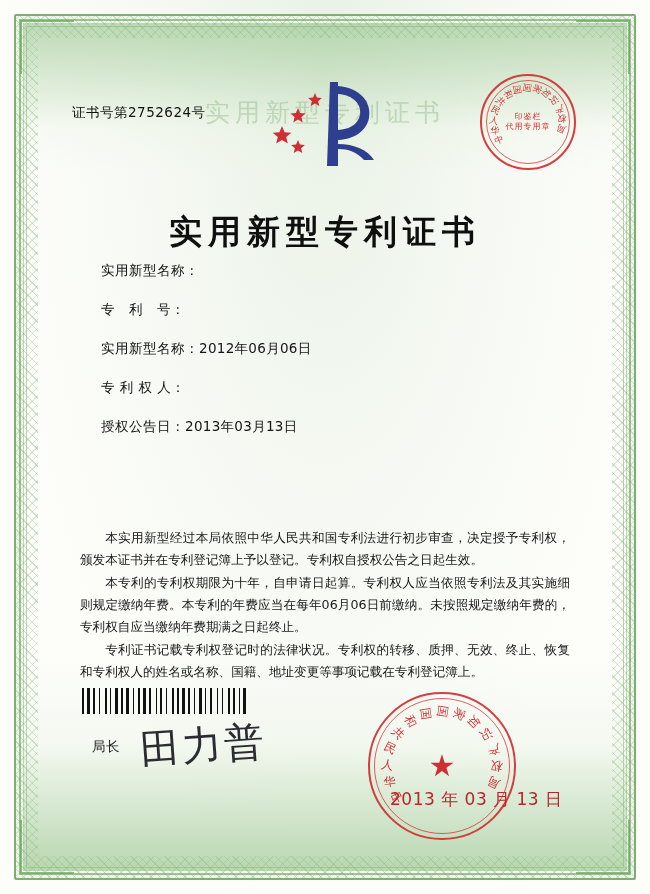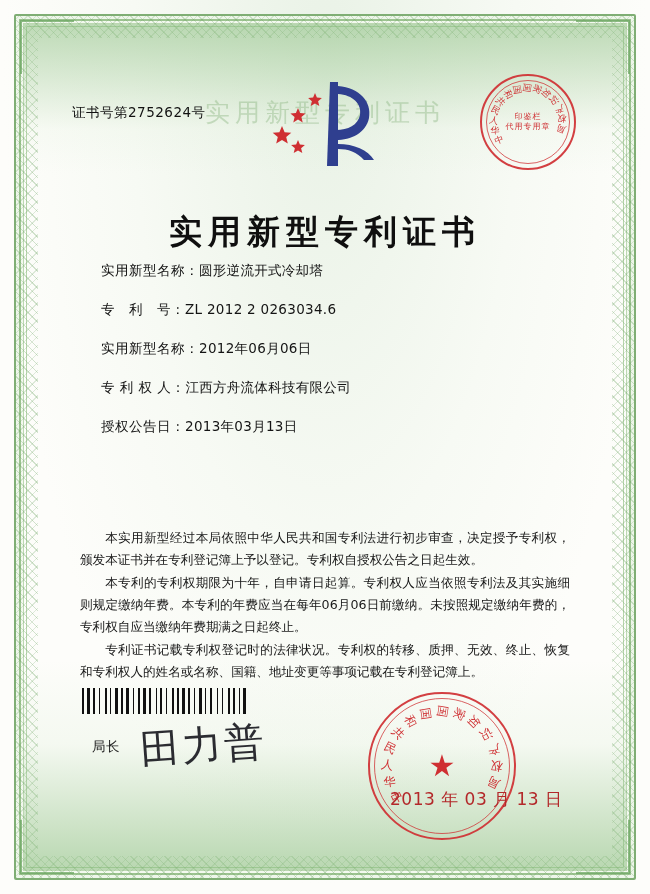--- a/index.html
+++ b/index.html
@@ -377,33 +377,30 @@
           <div>印鉴栏</div>
           <div>代用专用章</div>
         </div>
     </div>
 
     <h1 class="main-title">实用新型专利证书</h1>
 
     <div class="fields">
       <div class="field-row">
         <span class="field-label">实用新型名称：</span>
-        <span class="field-value">圆形逆流开式冷却塔</span>
       </div>
       <div class="field-row">
         <span class="field-label">专　利　号：</span>
-        <span class="field-value">ZL 2012 2 0263034.6</span>
       </div>
       <div class="field-row">
         <span class="field-label">实用新型名称：</span>
         <span class="field-value">2012年06月06日</span>
       </div>
       <div class="field-row">
         <span class="field-label">专 利 权 人：</span>
-        <span class="field-value">江西方舟流体科技有限公司</span>
       </div>
       <div class="field-row">
         <span class="field-label">授权公告日：</span>
         <span class="field-value">2013年03月13日</span>
       </div>
     </div>
 
     <div class="body-text">
       <p>本实用新型经过本局依照中华人民共和国专利法进行初步审查，决定授予专利权，颁发本证书并在专利登记簿上予以登记。专利权自授权公告之日起生效。</p>
       <p>本专利的专利权期限为十年，自申请日起算。专利权人应当依照专利法及其实施细则规定缴纳年费。本专利的年费应当在每年06月06日前缴纳。未按照规定缴纳年费的，专利权自应当缴纳年费期满之日起终止。</p>

